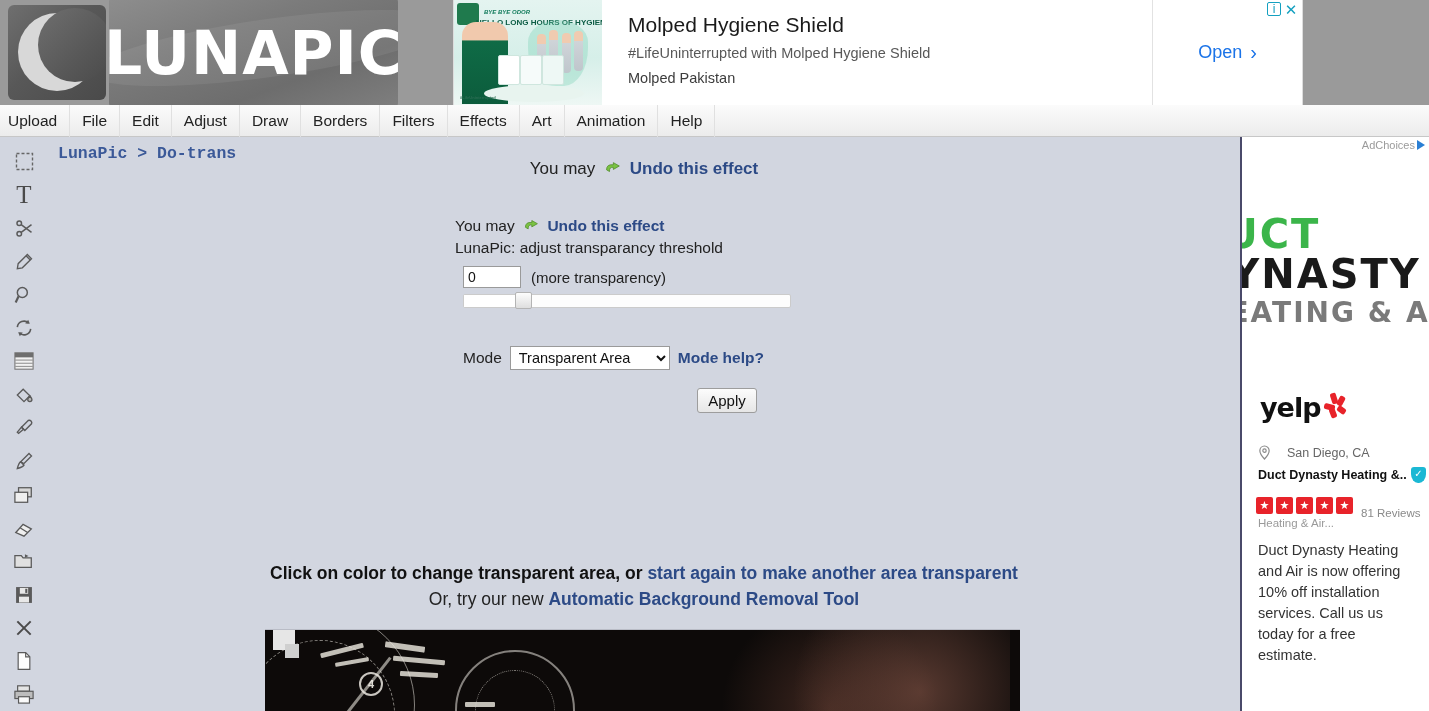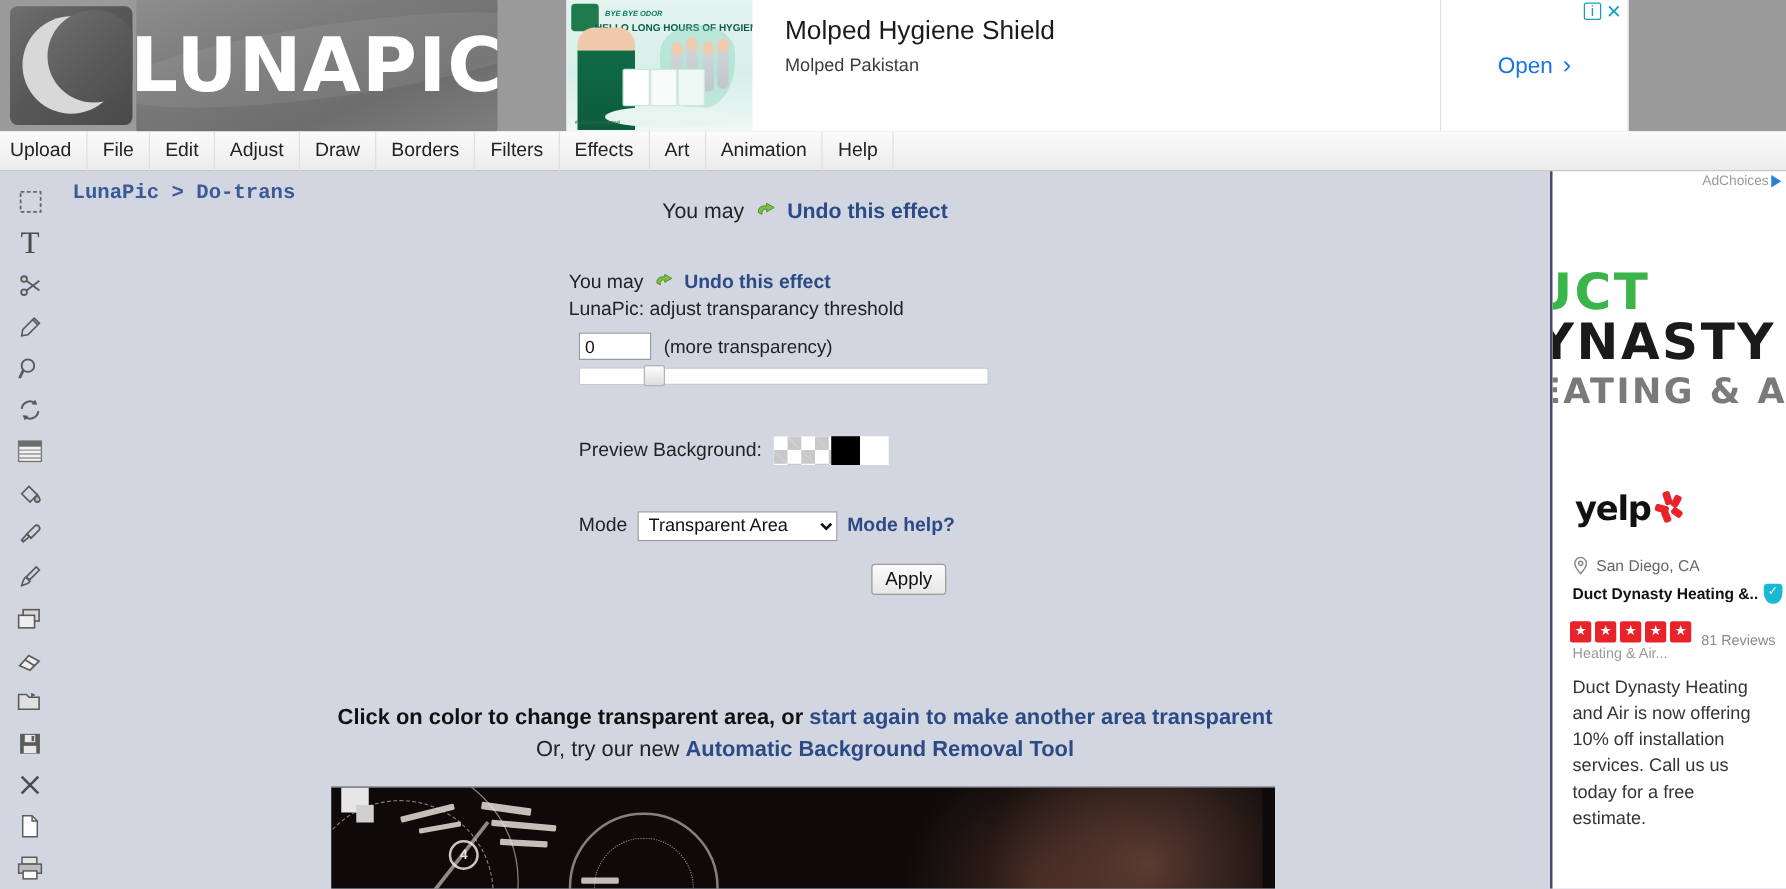--- a/index.html
+++ b/index.html
@@ -386,21 +386,21 @@
     position:absolute; background:#e8232a; border-radius:2px; display:block;
   }
   #yelp-logo .burst i:nth-child(1){ left:9px;  top:0px;  width:6px;  height:11px; transform:rotate(-18deg); }
   #yelp-logo .burst i:nth-child(2){ left:16px; top:3px;  width:6px;  height:10px; transform:rotate(28deg); }
   #yelp-logo .burst i:nth-child(3){ left:2px;  top:11px; width:11px; height:6px;  transform:rotate(14deg); }
   #yelp-logo .burst i:nth-child(4){ left:8px;  top:15px; width:6px;  height:10px; transform:rotate(-22deg); }
   #yelp-logo .burst i:nth-child(5){ left:15px; top:14px; width:9px;  height:6px;  transform:rotate(36deg); }
 
   #biz-loc {
     position:absolute; left:16px; top:308px;
-    display:flex; align-items:center; gap:6px;
+    display:flex; align-items:center; gap:16px;
     font-size:12.5px; color:#666;
   }
   #biz-name-row {
     position:absolute; left:16px; top:330px; width:168px;
     display:flex; align-items:center; gap:5px;
   }
   #biz-name {
     font-size:12.5px; font-weight:bold; color:#111;
     white-space:nowrap; overflow:hidden;
   }
@@ -456,20 +456,21 @@
       <div class="person p3"></div>
       <div class="person p4"></div>
       <div class="podium"></div>
       <div class="box b1"></div>
       <div class="box b2"></div>
       <div class="box b3"></div>
       <div class="cap">#LifeUninterrupted</div>
     </div>
     <div id="top-ad-body">
       <div id="top-ad-title">Molped Hygiene Shield</div>
+      <div id="top-ad-sub">#LifeUninterrupted with Molped Hygiene Shield</div>
       <div id="top-ad-advertiser">Molped Pakistan</div>
     </div>
     <div id="top-ad-cta">
       <span class="open">
         <span>Open</span>
         <span class="chev">›</span>
       </span>
     </div>
     <div id="ad-controls">
       <span class="ctl">i</span>
@@ -653,26 +654,20 @@
       <input id="thresh-input" type="text" value="0" style="">
       <span id="thresh-hint">(more transparency)</span>
     </div>
 
     <div id="slider-wrap">
       <div id="slider-track"></div>
       <div id="slider-fill"></div>
       <div id="slider-thumb"></div>
     </div>
 
-    <div id="previewbg-row">
-      <span id="previewbg-label">Preview Background:</span>
-      <span class="swatch checker"></span>
-      <span class="swatch black"></span>
-      <span class="swatch white"></span>
-    </div>
 
     <div id="mode-row">
       <span id="mode-label">Mode</span>
       <select id="mode-select">
         <option>Transparent Area</option>
       </select>
       <a href="#" class="link" id="mode-help">Mode help?</a>
     </div>
 
     <div id="apply-row">

